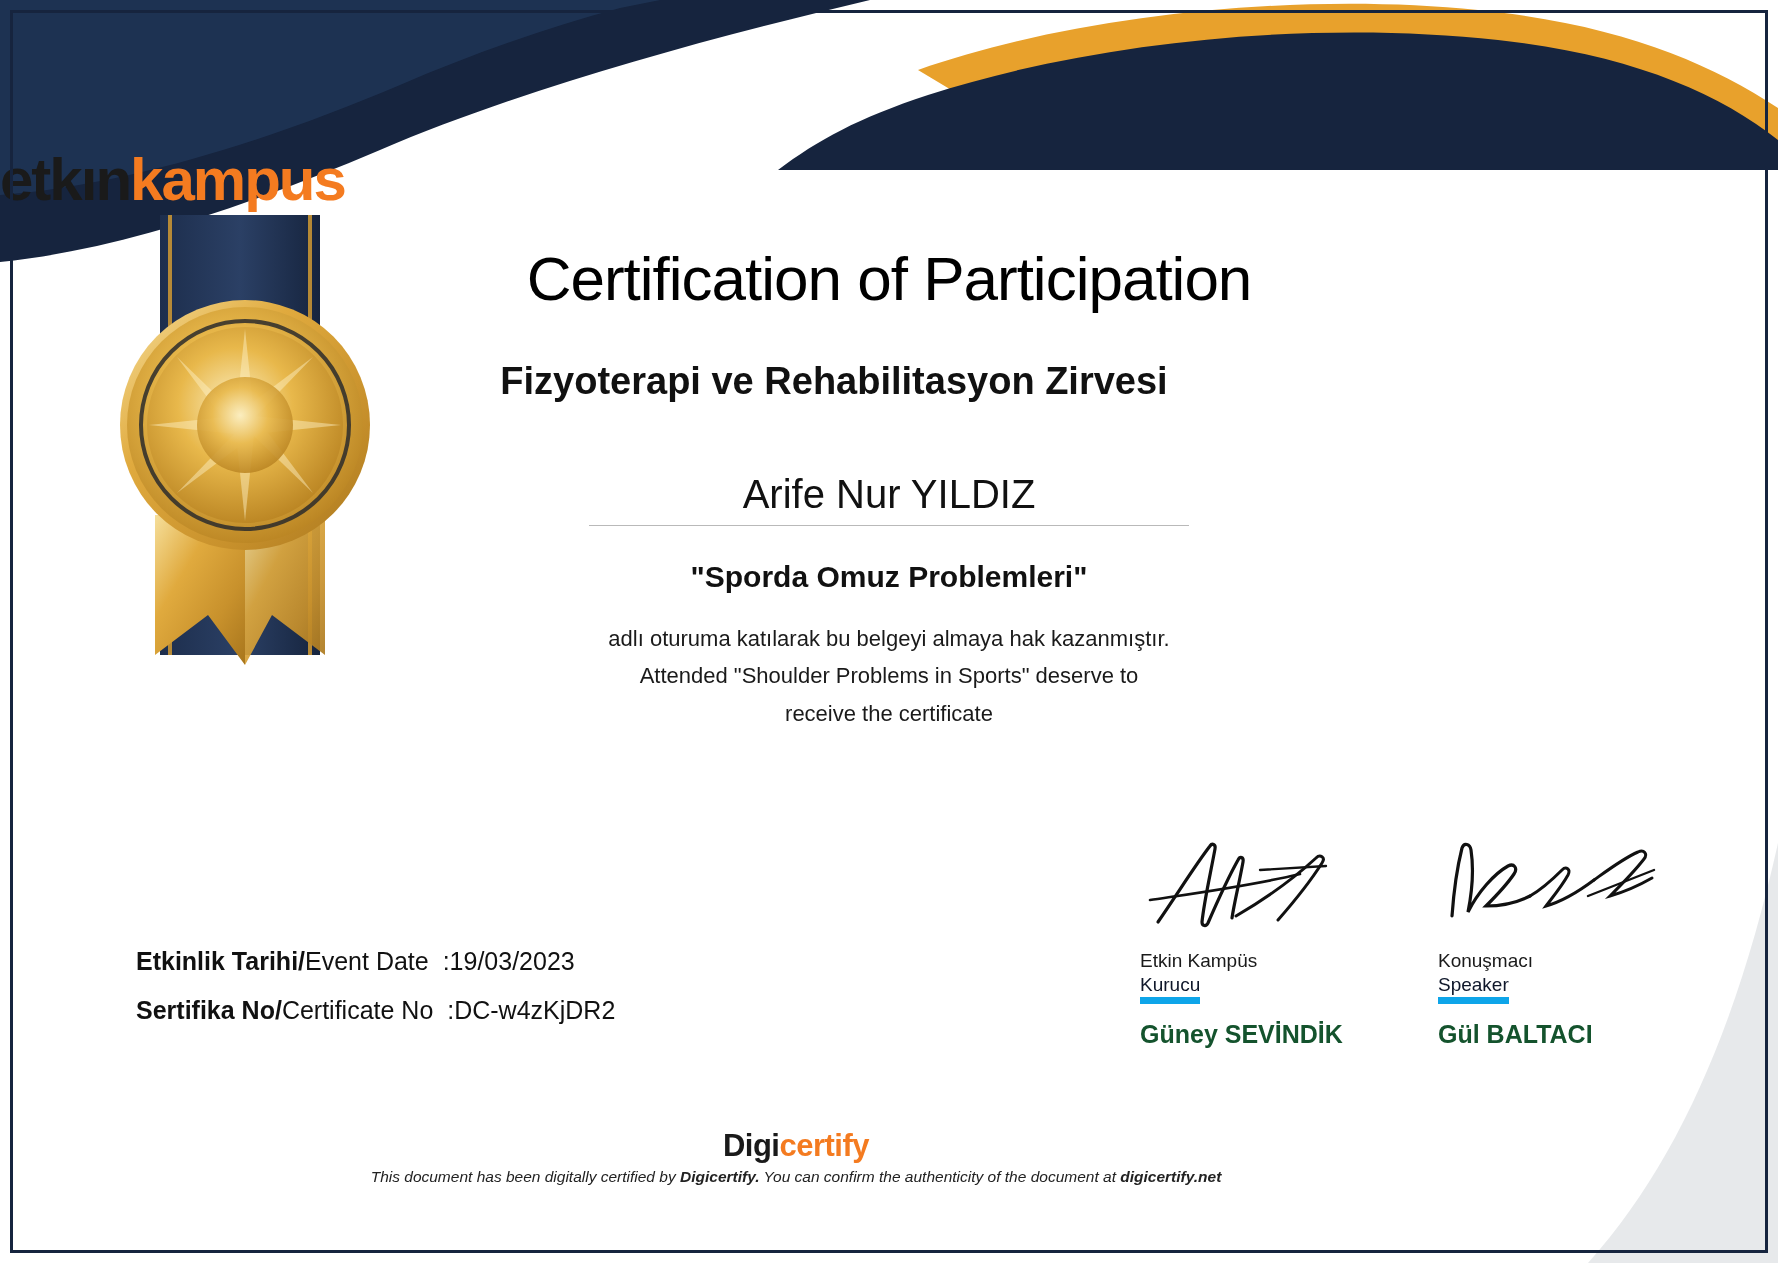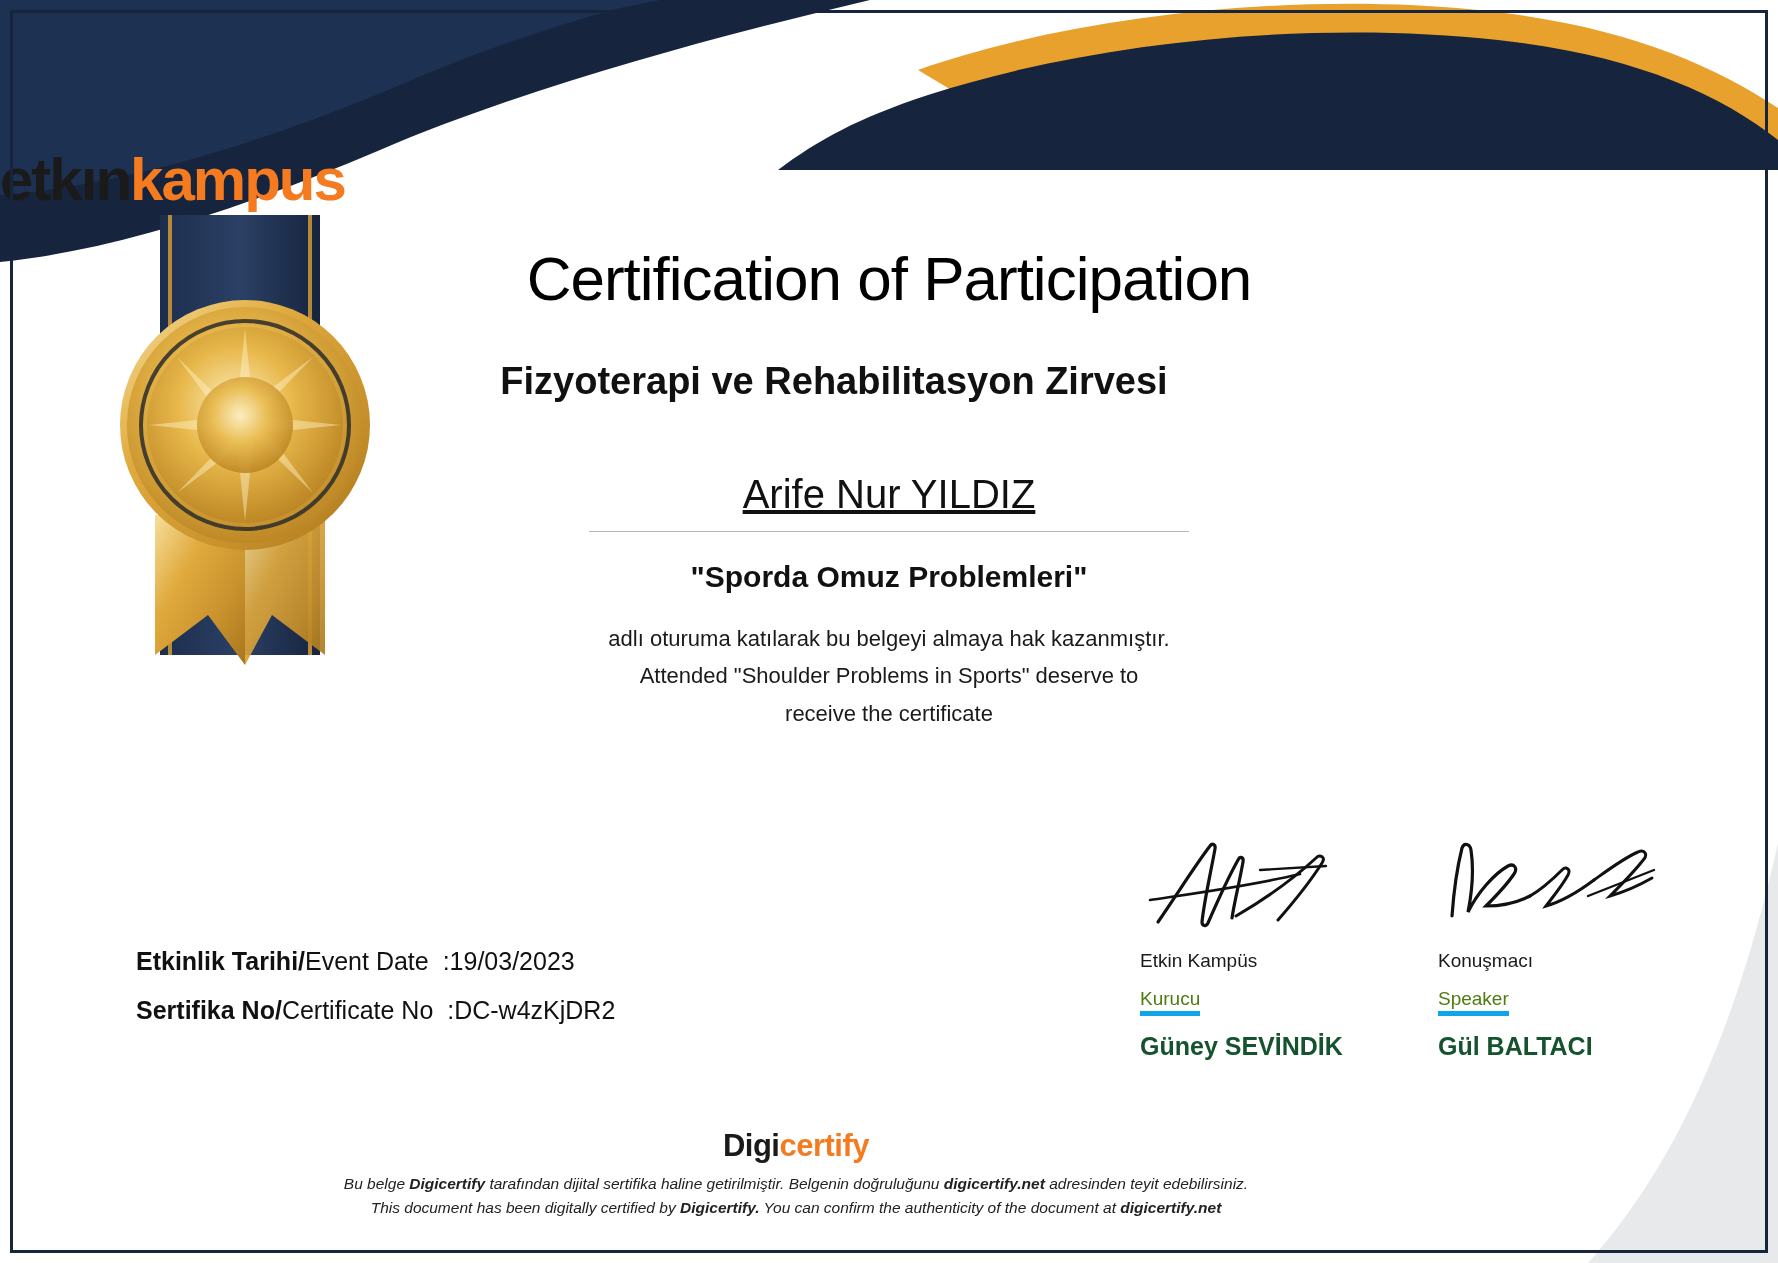--- a/index.html
+++ b/index.html
@@ -119,23 +119,22 @@
   }
 
   .recipient {
     position: absolute;
     top: 472px;
     left: 589px;
     width: 600px;
     text-align: center;
     font-size: 40px;
     color: #111;
-    padding-bottom: 14px;
+    padding-bottom: 8px;
     border-bottom: 1.5px solid #b9b9b9;
-    text-decoration: underline;
   }
 
   .course {
     position: absolute;
     top: 560px;
     left: 0;
     width: 1778px;
     text-align: center;
     font-size: 30px;
     font-weight: bold;
@@ -180,24 +179,24 @@
   }
   .sig-block { width: 240px; text-align: left; }
   .sig-mark { height: 110px; }
   .sig-role {
     font-size: 19px;
     color: #1a1a1a;
     margin-top: 6px;
   }
   .sig-role-en {
     font-size: 19px;
-    color: #4d7c0f;
-    border-bottom: 5px solid #0ea5e9;
+    color: #0f172a;
+    border-bottom: 7px solid #0ea5e9;
     display: inline-block;
-    margin-top: 16px;
+    margin-top: 2px;
     padding-bottom: 1px;
   }
   .sig-name {
     font-size: 25px;
     font-weight: bold;
     color: #14532d;
     margin-top: 16px;
     white-space: nowrap;
   }
 
@@ -349,22 +348,19 @@
         <div><span class="sig-role-en">Speaker</span></div>
         <div class="sig-name">Gül BALTACI</div>
       </div>
 
     </div>
 
     <div class="footer">
       <div class="footer-logo">
         <span>Digi</span><span class="fl-b">certify</span>
       </div>
-      <div class="footer-line">
-        <span>Bu belge </span><b>Digicertify</b><span> tarafından dijital sertifika haline getirilmiştir. Belgenin doğruluğunu </span><b>digicertify.net</b><span> adresinden teyit edebilirsiniz.</span>
-      </div>
       <div class="footer-line" style="margin-top:2px;">
         <span>This document has been digitally certified by </span><b>Digicertify.</b><span> You can confirm the authenticity of the document at </span><b>digicertify.net</b>
       </div>
     </div>
 
   </div>
 </div>
 
 </body></html>

